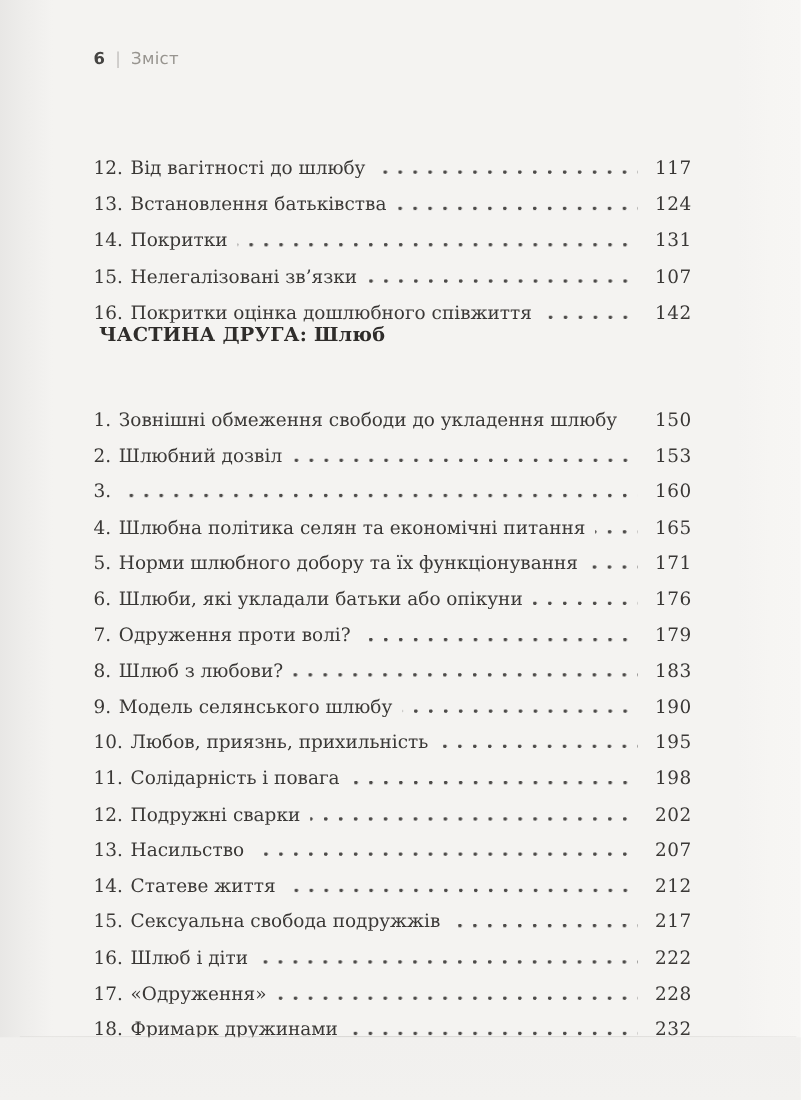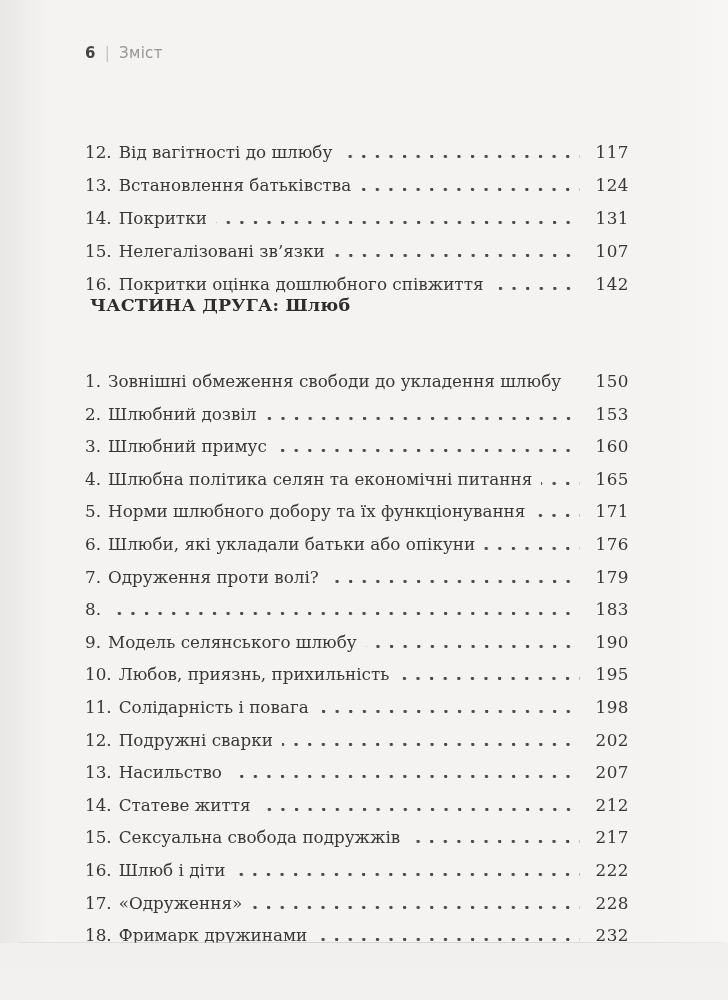--- a/index.html
+++ b/index.html
@@ -164,21 +164,20 @@
 
       <div class="toc-row">
         <span class="entry-num">2.</span>
         <span class="entry-label">Шлюбний дозвіл</span>
         <span class="leader"></span>
         <span class="entry-page">153</span>
       </div>
 
       <div class="toc-row">
         <span class="entry-num">3.</span>
-        <span class="entry-label">Шлюбний примус</span>
         <span class="leader"></span>
         <span class="entry-page">160</span>
       </div>
 
       <div class="toc-row">
         <span class="entry-num">4.</span>
         <span class="entry-label">Шлюбна політика селян та економічні питання</span>
         <span class="leader"></span>
         <span class="entry-page">165</span>
       </div>
@@ -199,20 +198,21 @@
 
       <div class="toc-row">
         <span class="entry-num">7.</span>
         <span class="entry-label">Одруження проти волі?</span>
         <span class="leader"></span>
         <span class="entry-page">179</span>
       </div>
 
       <div class="toc-row">
         <span class="entry-num">8.</span>
+        <span class="entry-label">Шлюб з любови?</span>
         <span class="leader"></span>
         <span class="entry-page">183</span>
       </div>
 
       <div class="toc-row">
         <span class="entry-num">9.</span>
         <span class="entry-label">Модель селянського шлюбу</span>
         <span class="leader"></span>
         <span class="entry-page">190</span>
       </div>

